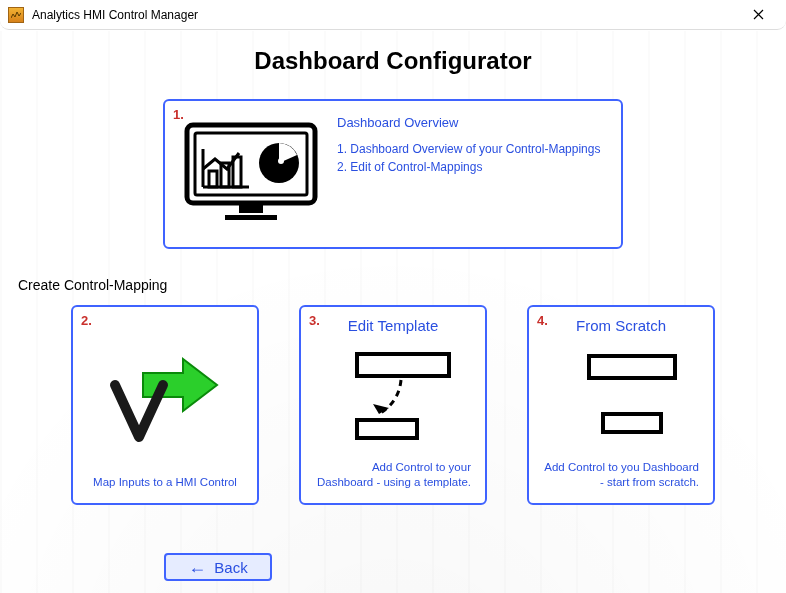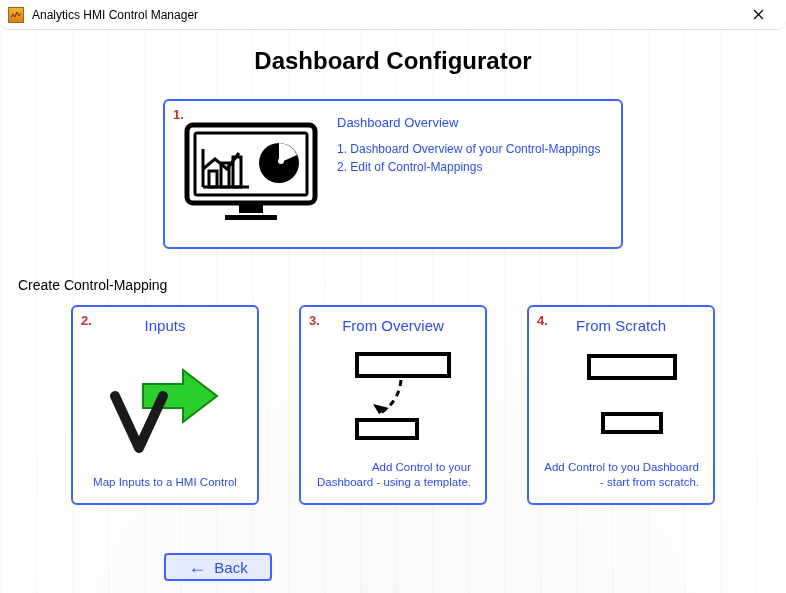--- a/index.html
+++ b/index.html
@@ -240,35 +240,34 @@
       </div>
     </div>
   </div>
 
   <div class="section-heading">Create Control-Mapping</div>
 
   <div class="card-row">
 
     <div class="card small-card inputs">
       <span class="num">2.</span>
-      <div class="card-title">Inputs</div>
       <div class="icon-area">
         <svg width="120" height="100" viewBox="0 0 120 100">
 
           <path d="M38 28 L78 28 L78 14 L112 40 L78 66 L78 52 L38 52 Z" fill="#2bcf2b" stroke="#0a8a0a" stroke-width="2"></path>
 
           <path d="M10 40 L34 92 L58 40" fill="none" stroke="#1a1a1a" stroke-width="10" stroke-linecap="round" stroke-linejoin="round"></path>
         </svg>
       </div>
       <div class="desc">Map Inputs to a HMI Control</div>
     </div>
 
     <div class="card small-card">
       <span class="num">3.</span>
-      <div class="card-title">From Overview</div>
+      <div class="card-title">Edit Template</div>
       <div class="icon-area">
         <svg width="140" height="100" viewBox="0 0 140 100">
           <rect x="34" y="6" width="92" height="22" fill="none" stroke="#000" stroke-width="4"></rect>
           <rect x="34" y="72" width="60" height="18" fill="none" stroke="#000" stroke-width="4"></rect>
           <path d="M78 32 Q76 54 56 66" fill="none" stroke="#000" stroke-width="3" stroke-dasharray="6 5"></path>
           <path d="M56 66 L50 56 L66 60 Z" fill="#000"></path>
         </svg>
       </div>
       <div class="desc">Add Control to your Dashboard - using a template.</div>
     </div>

